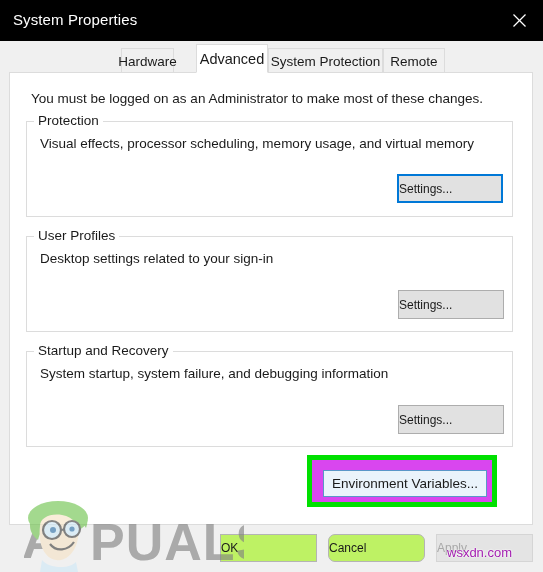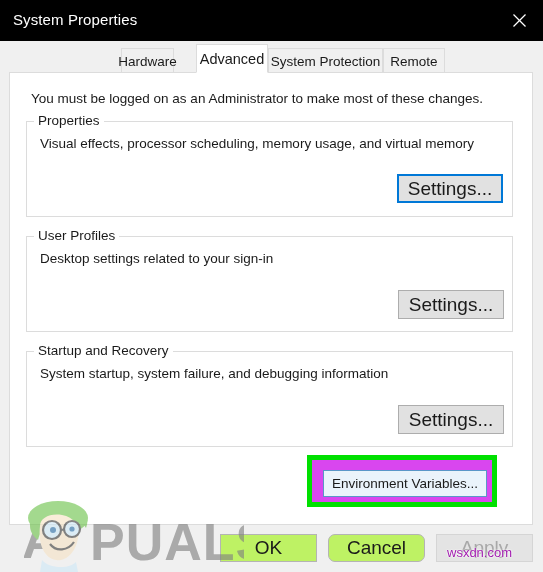--- a/index.html
+++ b/index.html
@@ -130,24 +130,24 @@
     white-space: nowrap;
   }
 
   
   .btn {
     position: absolute;
     box-sizing: border-box;
     background: #e1e1e1;
     border: 1px solid #adadad;
     color: #1a1a1a;
-    font-size: 19px;
+    font-size: 12px;
     display: flex;
     align-items: center;
-    justify-content: center;
+    justify-content: flex-start;
     white-space: nowrap;
     cursor: default;
   }
   .btn.focused {
     border: 2px solid #0078d7;
     background: #e1e1e1;
   }
   .btn.disabled {
     background: #e4e4e4;
     border: 1px solid #d5d5d5;
@@ -243,21 +243,21 @@
     <div class="tab" style="left:383px; width:62px;">
       <span>Remote</span>
     </div>
   </div>
 
   <div id="panel">
 
     <div id="admin-note">You must be logged on as an Administrator to make most of these changes.</div>
 
     <div class="groupbox" style="top:48px; height:96px;">
-      <span class="group-legend">Properties</span>
+      <span class="group-legend">Protection</span>
       <span class="group-desc">Visual effects, processor scheduling, memory usage, and virtual memory</span>
       <div class="btn settings-btn focused" style="left:370px; top:52px;">
         <span>Settings...</span>
       </div>
     </div>
 
     <div class="groupbox" style="top:163px; height:96px;">
       <span class="group-legend">User Profiles</span>
       <span class="group-desc">Desktop settings related to your sign-in</span>
       <div class="btn settings-btn" style="left:371px; top:53px;">

